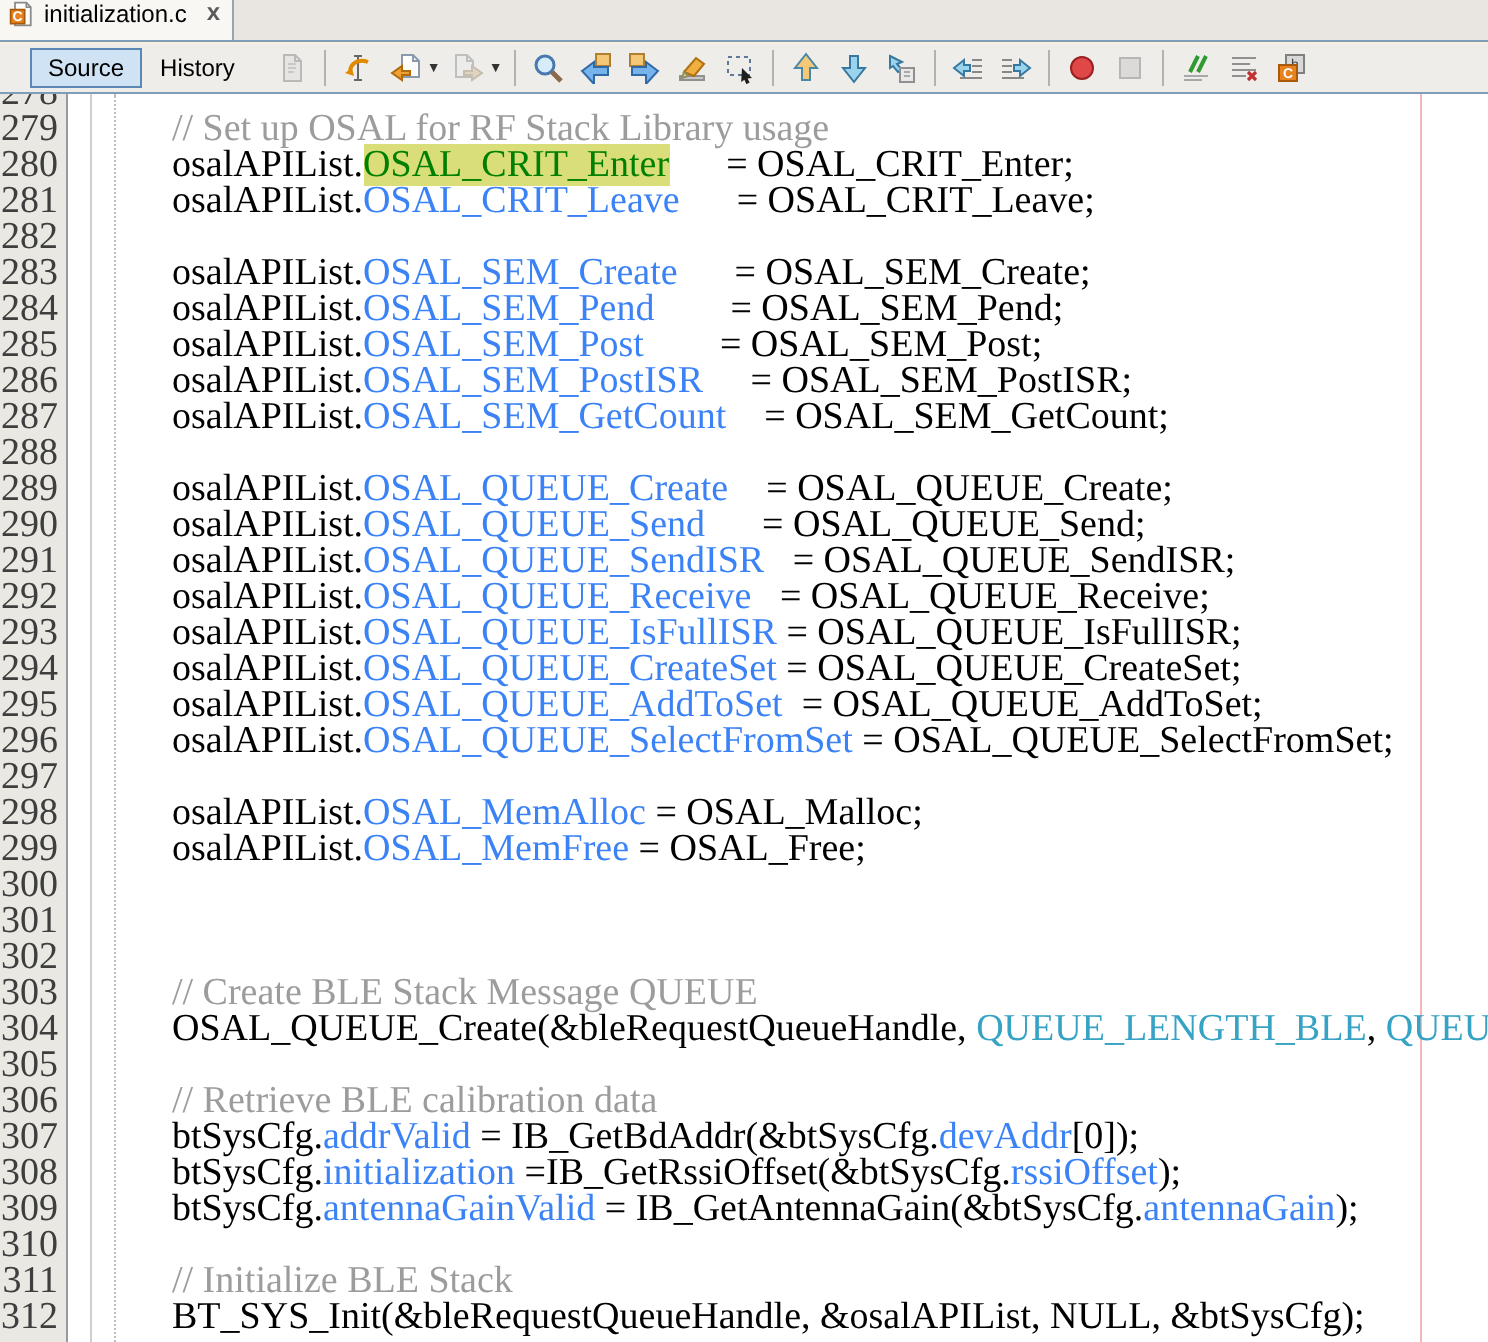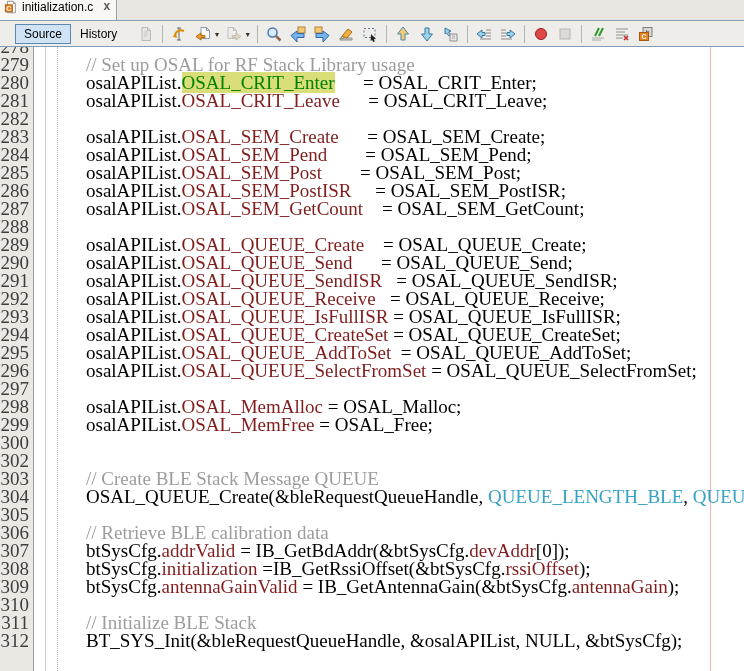--- a/index.html
+++ b/index.html
@@ -36,21 +36,21 @@
   .glyph-bg{position:absolute;left:34px;top:0;bottom:0;width:11px;background:#fff;
             border-right:1px solid #cfcfcf;}
   .fold-line{position:absolute;left:57px;top:0;bottom:0;border-left:1px dotted #bdbdbd;}
   .margin-line{position:absolute;left:710px;top:0;bottom:0;border-left:1px solid #f4b6b6;}
   .lines{position:relative;margin-top:-9px;}
   .row{height:18px;line-height:18px;display:flex;white-space:pre;}
   .ln{flex:0 0 34px;box-sizing:border-box;padding-right:5px;text-align:right;color:#3e3e3e;}
   .code{padding-left:52px;}
   .tok-p{color:#000;}
   .tok-c{color:#9c9c9c;}
-  .tok-m{color:#7f1d1d;}
+  .tok-m{color:#3b82f6;}
   .tok-h{color:#008000;background:#dade78;}
   .tok-b{color:#36a2c4;}
 
   
   .caret-row{position:absolute;left:46px;right:0;bottom:0;height:4px;background:#e6ecf8;}
   .caret-row .caret{position:absolute;left:16px;bottom:0;width:2px;height:4px;background:#000;}
   .caret-row .dash1{position:absolute;left:94px;bottom:0;width:38px;height:2px;background:#1a1a1a;}
   .caret-row .dash2{position:absolute;left:172px;bottom:0;width:44px;height:2px;background:#1a1a1a;}
 </style>
 </head>
@@ -227,20 +227,21 @@
       <div class="row"><span class="ln">291</span><span class="code"><span class="tok-p">osalAPIList.</span><span class="tok-m">OSAL_QUEUE_SendISR</span><span class="tok-p">   = OSAL_QUEUE_SendISR;</span></span></div>
       <div class="row"><span class="ln">292</span><span class="code"><span class="tok-p">osalAPIList.</span><span class="tok-m">OSAL_QUEUE_Receive</span><span class="tok-p">   = OSAL_QUEUE_Receive;</span></span></div>
       <div class="row"><span class="ln">293</span><span class="code"><span class="tok-p">osalAPIList.</span><span class="tok-m">OSAL_QUEUE_IsFullISR</span><span class="tok-p"> = OSAL_QUEUE_IsFullISR;</span></span></div>
       <div class="row"><span class="ln">294</span><span class="code"><span class="tok-p">osalAPIList.</span><span class="tok-m">OSAL_QUEUE_CreateSet</span><span class="tok-p"> = OSAL_QUEUE_CreateSet;</span></span></div>
       <div class="row"><span class="ln">295</span><span class="code"><span class="tok-p">osalAPIList.</span><span class="tok-m">OSAL_QUEUE_AddToSet</span><span class="tok-p">  = OSAL_QUEUE_AddToSet;</span></span></div>
       <div class="row"><span class="ln">296</span><span class="code"><span class="tok-p">osalAPIList.</span><span class="tok-m">OSAL_QUEUE_SelectFromSet</span><span class="tok-p"> = OSAL_QUEUE_SelectFromSet;</span></span></div>
       <div class="row"><span class="ln">297</span><span class="code"></span></div>
       <div class="row"><span class="ln">298</span><span class="code"><span class="tok-p">osalAPIList.</span><span class="tok-m">OSAL_MemAlloc</span><span class="tok-p"> = OSAL_Malloc;</span></span></div>
       <div class="row"><span class="ln">299</span><span class="code"><span class="tok-p">osalAPIList.</span><span class="tok-m">OSAL_MemFree</span><span class="tok-p"> = OSAL_Free;</span></span></div>
       <div class="row"><span class="ln">300</span><span class="code"></span></div>
+      <div class="row"><span class="ln">301</span><span class="code"></span></div>
       <div class="row"><span class="ln">302</span><span class="code"></span></div>
       <div class="row"><span class="ln">303</span><span class="code"><span class="tok-c">// Create BLE Stack Message QUEUE</span></span></div>
       <div class="row"><span class="ln">304</span><span class="code"><span class="tok-p">OSAL_QUEUE_Create(&amp;bleRequestQueueHandle, </span><span class="tok-b">QUEUE_LENGTH_BLE</span><span class="tok-p">, </span><span class="tok-b">QUEUE_ITEM_SIZE_BLE</span><span class="tok-p">);</span></span></div>
       <div class="row"><span class="ln">305</span><span class="code"></span></div>
       <div class="row"><span class="ln">306</span><span class="code"><span class="tok-c">// Retrieve BLE calibration data</span></span></div>
       <div class="row"><span class="ln">307</span><span class="code"><span class="tok-p">btSysCfg.</span><span class="tok-m">addrValid</span><span class="tok-p"> = IB_GetBdAddr(&amp;btSysCfg.</span><span class="tok-m">devAddr</span><span class="tok-p">[0]);</span></span></div>
       <div class="row"><span class="ln">308</span><span class="code"><span class="tok-p">btSysCfg.</span><span class="tok-m">initialization</span><span class="tok-p"> =IB_GetRssiOffset(&amp;btSysCfg.</span><span class="tok-m">rssiOffset</span><span class="tok-p">);</span></span></div>
       <div class="row"><span class="ln">309</span><span class="code"><span class="tok-p">btSysCfg.</span><span class="tok-m">antennaGainValid</span><span class="tok-p"> = IB_GetAntennaGain(&amp;btSysCfg.</span><span class="tok-m">antennaGain</span><span class="tok-p">);</span></span></div>
       <div class="row"><span class="ln">310</span><span class="code"></span></div>
       <div class="row"><span class="ln">311</span><span class="code"><span class="tok-c">// Initialize BLE Stack</span></span></div>

